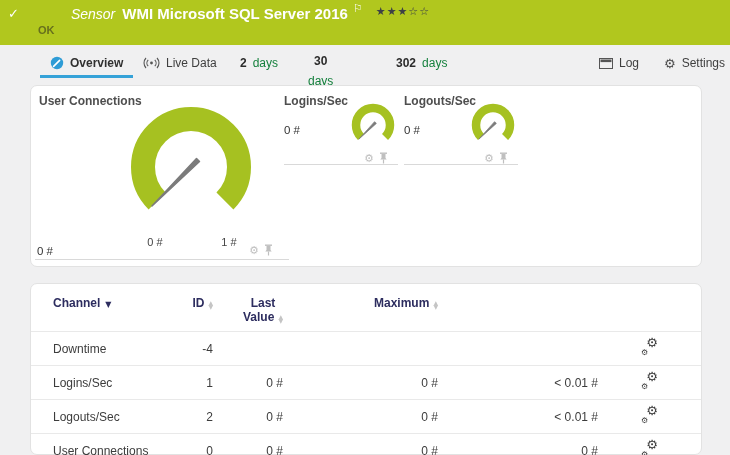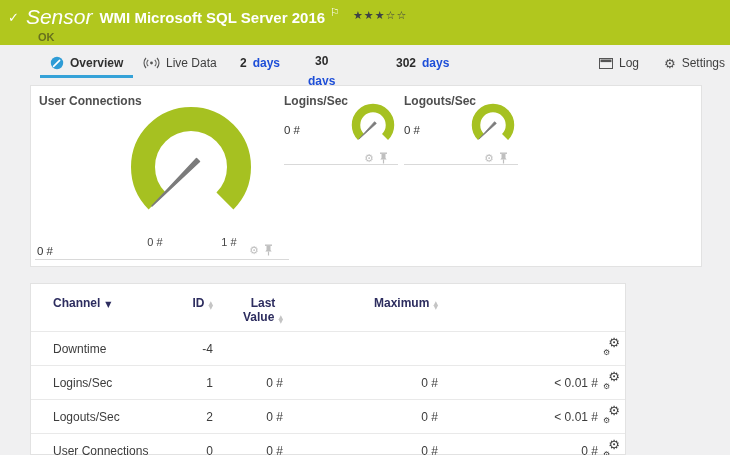--- a/index.html
+++ b/index.html
@@ -4,49 +4,49 @@
 <style>
   html,body{margin:0;padding:0;width:730px;height:455px;overflow:hidden;}
   body{background:#f0f0f1;font-family:"Liberation Sans",sans-serif;position:relative;
        -webkit-font-smoothing:antialiased;}
   .glyph{font-family:"DejaVu Sans",sans-serif;}
 
   
   .topbar{position:absolute;top:0;left:0;right:0;height:45px;background:#b1c71e;}
   .topbar .row1{display:flex;align-items:center;gap:7px;padding:5px 0 0 8px;}
   .check{color:#fff;font-size:13px;font-weight:bold;line-height:15px;}
-  .kind{color:#fff;font-style:italic;font-size:21px;}
+  .kind{color:#fff;font-style:italic;font-size:14px;margin-left:45px;}
   .sensor-title{color:#fff;font-weight:bold;font-size:15px;}
   .flag{color:#fff;font-size:11px;position:relative;top:-5px;margin-left:-2px;}
   .stars{color:#3d4146;font-size:11px;letter-spacing:1px;margin-left:6px;position:relative;top:-2px;}
   .okline{padding:2px 0 0 38px;font-size:11px;font-weight:bold;color:#67701d;}
 
   
   .tabs{position:absolute;top:45px;left:0;right:0;height:35px;}
   .tab{position:absolute;top:9px;height:18px;display:flex;align-items:center;gap:6px;
        font-size:12px;color:#3e3e3e;cursor:pointer;white-space:nowrap;}
   .tab .num{font-weight:bold;color:#2b2b2b;}
-  .tab .tlabel{color:#1d4ed8;font-weight:bold;}
+  .tab .tlabel{color:#15803d;}
   .tab--active{font-weight:bold;color:#303030;}
   .tab--active::after{content:"";position:absolute;left:0;right:0;top:21px;height:3px;background:#35a2d8;}
   #tab-overview{left:40px;padding:0 10px;}
   #tab-livedata{left:143px;}
   #tab-2days{left:240px;}
   #tab-30days{left:308px;flex-direction:column;}
   #tab-365days{left:396px;}
   #tab-historic{left:479px;}
   #tab-log{left:599px;}
   #tab-settings{left:664px;}
   .tabicon{display:inline-flex;align-items:center;}
   .gearglyph{font-size:13px;color:#4d4d4d;line-height:13px;}
 
   
-  .panel{position:absolute;background:#fff;border:1px solid #e2e2e2;border-radius:0;box-sizing:border-box;}
+  .panel{position:absolute;background:#fff;border:1px solid #e2e2e2;border-radius:7px;box-sizing:border-box;}
   .panel-gauges{left:30px;top:85px;width:672px;height:182px;}
-  .panel-table{left:30px;top:283px;width:596px;height:172px;}
+  .panel-table{left:30px;top:283px;width:672px;height:172px;}
 
   
   .gtitle{position:absolute;font-size:12px;font-weight:bold;color:#4e4e4e;}
   .gvalue{position:absolute;font-size:11.5px;color:#333;}
   .gscale{position:absolute;font-size:11px;color:#444;width:40px;text-align:center;}
   .gdivider{position:absolute;height:1px;background:#d9d9d9;}
   .cornericons{position:absolute;display:flex;gap:5px;align-items:center;}
   .minigear{font-size:11px;color:#bfbfbf;line-height:11px;cursor:pointer;}
   .pinicon{cursor:pointer;display:inline-flex;}
   .gauge-main-title{left:8px;top:8px;}

